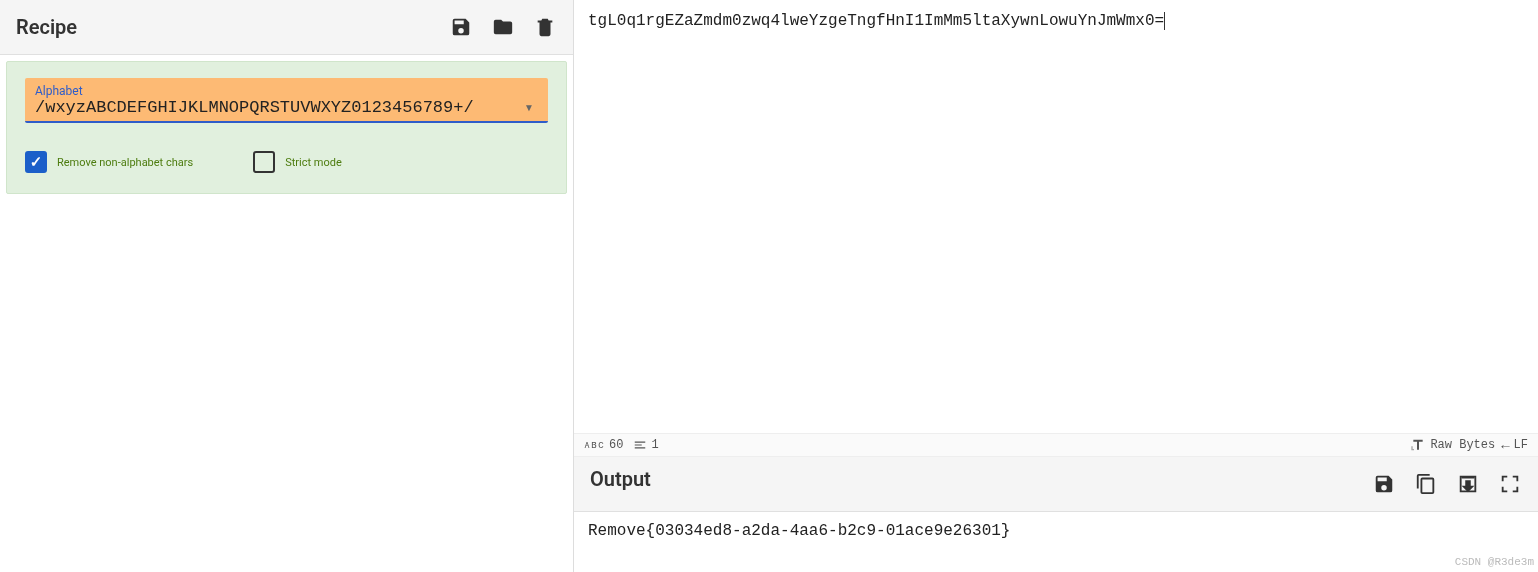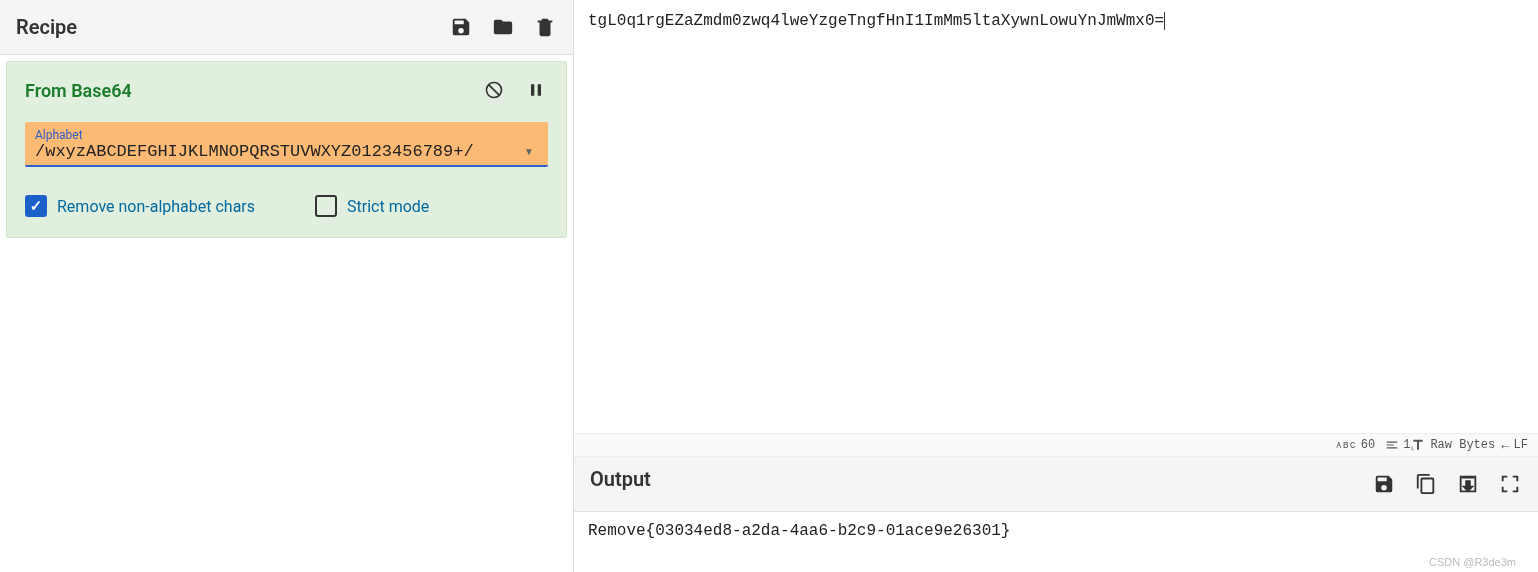--- a/index.html
+++ b/index.html
@@ -47,49 +47,49 @@
 }
 .dropdown-caret { color: #666; font-size: 10px; padding: 0 4px; cursor: pointer; }
 .checkbox-row { display: flex; gap: 60px; margin-top: 28px; align-items: center; }
 .chk { display: flex; align-items: center; gap: 10px; cursor: pointer; }
 .chk-box {
   width: 22px; height: 22px; border: 2px solid #333; border-radius: 3px;
   display: inline-flex; align-items: center; justify-content: center;
 }
 .chk-box.checked { background: #1b5fc9; border-color: #1b5fc9; }
 .chk-box.checked::after { content: "✓"; color: #fff; font-weight: bold; font-size: 15px; }
-.chk-label { color: #0369a1; font-size: 16px; }
+.chk-label { color: #4d7c0f; font-size: 11px; }
 .input-body {
   flex: 1; padding: 12px 14px; font-family: "Courier New", monospace; font-size: 16px;
   color: #222; overflow: auto; white-space: pre-wrap; word-break: break-all;
 }
 .input-body .cursor { border-right: 1px solid #333; animation: blink 1s step-end infinite; }
 @keyframes blink { 50% { border-color: transparent; } }
 .status-bar {
-  display: flex; align-items: center; justify-content: flex-end;
+  display: flex; align-items: center; justify-content: space-between;
   padding: 4px 10px; font-family: "Courier New", monospace; font-size: 12px;
   color: #555; border-top: 1px solid #eee; border-bottom: 1px solid #eee;
   background: #fafafa; height: 24px;
 }
 .status-left { display: flex; align-items: center; gap: 10px; }
 .status-right { display: flex; align-items: center; gap: 6px; }
 .status-item { display: inline-flex; align-items: center; gap: 4px; }
 .output-section { display: flex; flex-direction: column; flex: 0 0 auto; }
 .output-header {
   display: flex; justify-content: space-between;
   padding: 10px 16px; background: #f5f5f5; border-bottom: 1px solid #e0e0e0;
   height: 55px;
 }
 .output-body {
   padding: 10px 14px; font-family: "Courier New", monospace; font-size: 16px; color: #222;
   min-height: 60px;
 }
 .watermark {
-  position: absolute; bottom: 4px; right: 22px; font-size: 11px; color: #bbb;
-  font-family: Liberation Sans, sans-serif;
+  position: absolute; bottom: 4px; right: 4px; font-size: 11px; color: #bbb;
+  font-family: Liberation Mono, monospace;
 }
 .lf-arrow { font-size: 14px; }
 .abc-label { font-size: 10px; letter-spacing: 1px; }
 </style>
 </head>
 <body>
 
 <div class="app">
 
   <div class="left-pane">
@@ -109,35 +109,20 @@
         <span class="icon-btn">
           <svg viewBox="0 0 24 24">
               <path d="M6 7h12v13a2 2 0 0 1-2 2H8a2 2 0 0 1-2-2V7zm3-4h6l1 2h4v2H4V5h4l1-2z"></path>
             </svg>
         </span>
       </div>
     </div>
 
     <div class="recipe-list">
       <div class="op-card">
-        <div class="op-header">
-          <div class="op-title">From Base64</div>
-          <div class="op-controls">
-            <span class="icon-btn">
-              <svg viewBox="0 0 24 24">
-                  <path d="M12 2a10 10 0 1 0 0 20 10 10 0 0 0 0-20zm0 18a8 8 0 0 1-6.32-12.9l11.22 11.22A7.96 7.96 0 0 1 12 20zm6.32-3.1L7.1 5.68A8 8 0 0 1 18.32 16.9z"></path>
-                </svg>
-            </span>
-            <span class="icon-btn">
-              <svg viewBox="0 0 24 24">
-                  <path d="M6 5h4v14H6zM14 5h4v14h-4z"></path>
-                </svg>
-            </span>
-          </div>
-        </div>
 
         <div class="field-wrap">
           <div class="field-label">Alphabet</div>
           <div class="field-row">
             <input class="field-value" value="/wxyzABCDEFGHIJKLMNOPQRSTUVWXYZ0123456789+/" style="">
             <span class="dropdown-caret">▼</span>
           </div>
         </div>
 
         <div class="checkbox-row">

